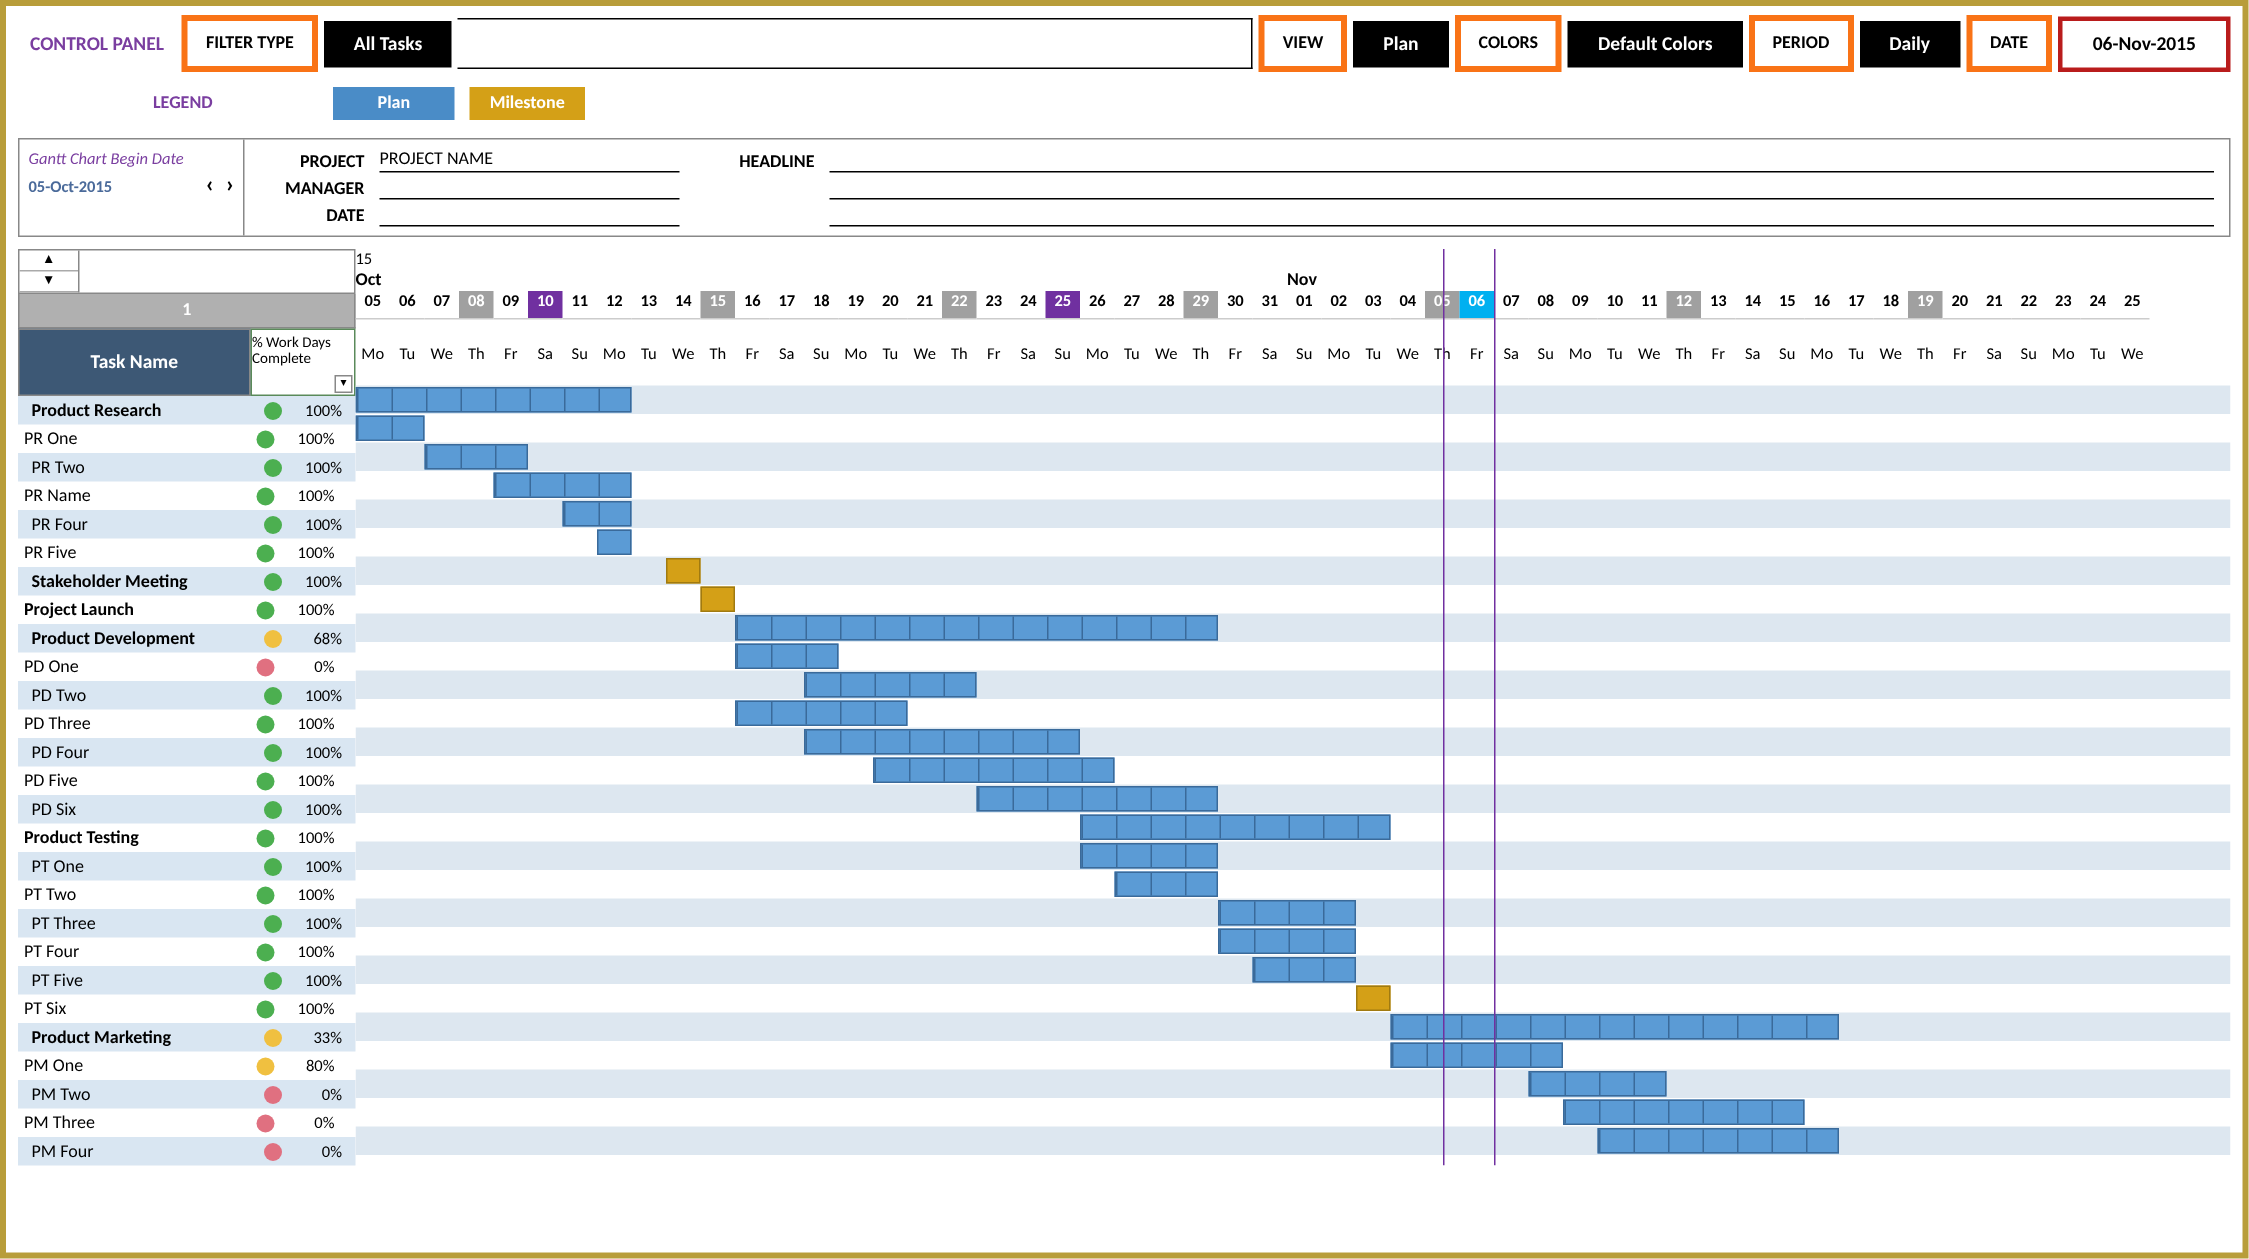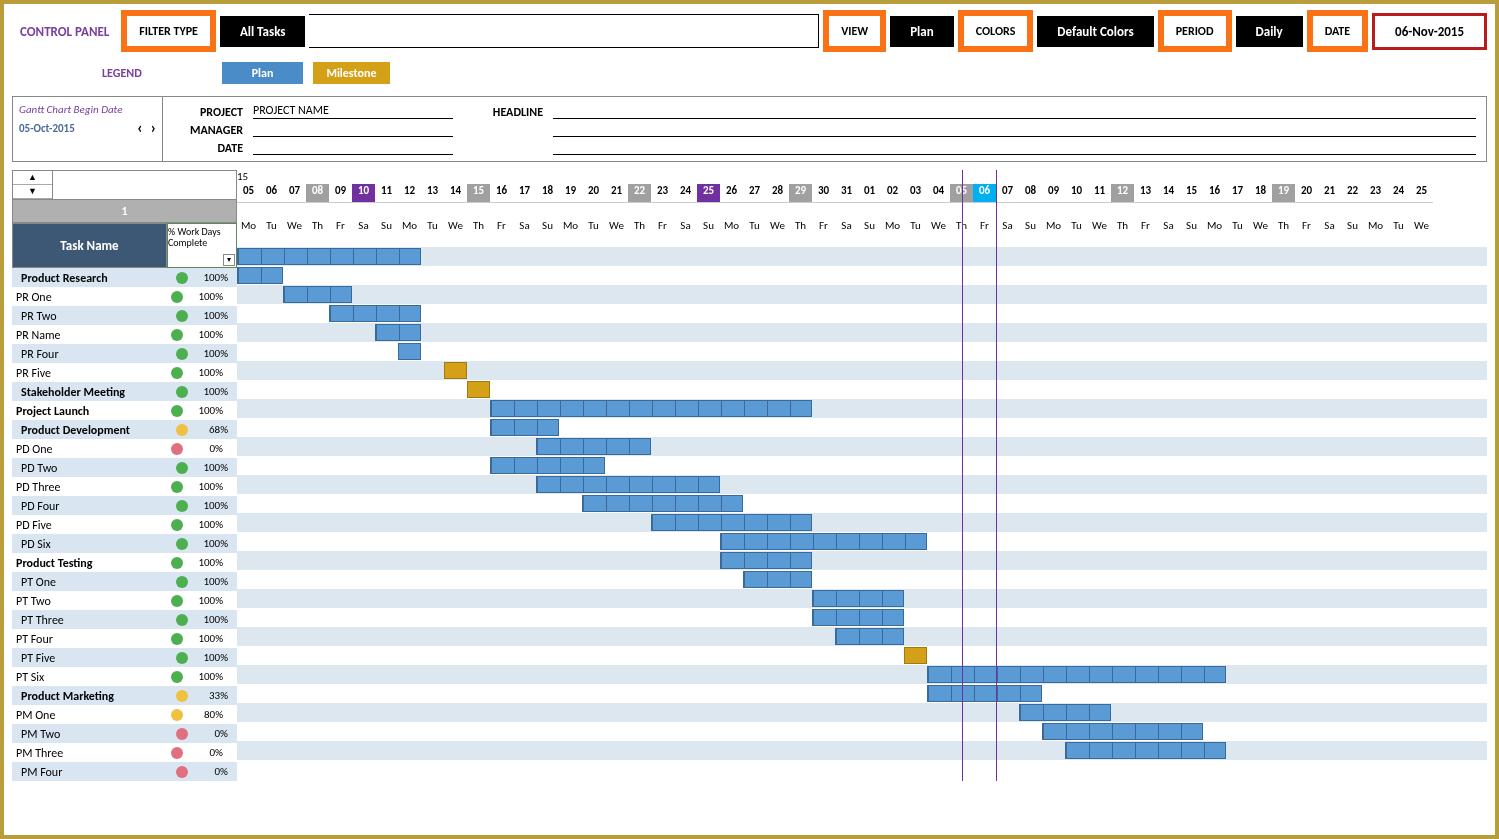--- a/index.html
+++ b/index.html
@@ -1,19 +1,19 @@
 <!DOCTYPE html>
 <html><head>
 <meta charset="utf-8">
 <style>
 * { box-sizing: border-box; margin: 0; padding: 0; }
 body { font-family: Calibri, Arial, sans-serif; font-size: 12px; background: #fff; border: 4px solid #b89d3a; width: 1499px; height: 839px; overflow: hidden; }
 .control-panel { display: flex; align-items: center; padding: 6px 8px; gap: 4px; }
 .cp-label { color: #7a3ea0; font-weight: bold; font-size: 13px; padding: 0 8px; }
-.cp-white { background: #fff; border: 6px solid #f97316; padding: 8px 12px; font-weight: bold; font-size: 12px; }
+.cp-white { background: #fff; border: 4px solid #f97316; padding: 8px 12px; font-weight: bold; font-size: 12px; }
 .cp-black { background: #000; color: #fff; padding: 8px 20px; font-weight: bold; font-size: 13px; }
 .cp-gap { flex: 1; border: 1px solid #000; border-left: none; height: 34px; }
 .legend-row { display: flex; align-items: center; padding: 4px 8px; gap: 10px; }
 .legend-label { color: #7a3ea0; font-weight: bold; font-size: 12px; padding-left: 90px; }
 .leg-plan { background: #4a8cc7; color: #fff; padding: 4px 30px; font-weight: bold; font-size: 12px; margin-left: 70px; }
 .leg-mile { background: #d4a017; color: #fff; padding: 4px 13px; font-weight: bold; font-size: 12px; }
 .proj-header { display: flex; margin: 8px; border: 1px solid #888; }
 .proj-left { width: 150px; border-right: 1px solid #888; padding: 6px; font-size: 11px; }
 .proj-left .begin-label { font-style: italic; color: #7a3ea0; font-size: 11px; }
 .proj-left .begin-date { color: #4a6a9a; font-weight: bold; margin-top: 4px; }
@@ -263,20 +263,24 @@
           <div class="tname">PM Four</div>
           <div class="status-dot dot-red"></div>
           <div class="pct">0%</div>
         </div>
       </div>
   </div>
   <div class="gantt-right">
     <div class="year-row">
         <span style="left:0">15</span>
       </div>
+    <div class="month-row" id="month-row">
+        <span style="left: 0px;">Oct</span>
+        <span style="left: 621px;">Nov</span>
+      </div>
     <div class="day-row" id="day-row">
         <div class="day ">05</div>
         <div class="day ">06</div>
         <div class="day ">07</div>
         <div class="day grey">08</div>
         <div class="day ">09</div>
         <div class="day purple">10</div>
         <div class="day ">11</div>
         <div class="day ">12</div>
         <div class="day ">13</div>

